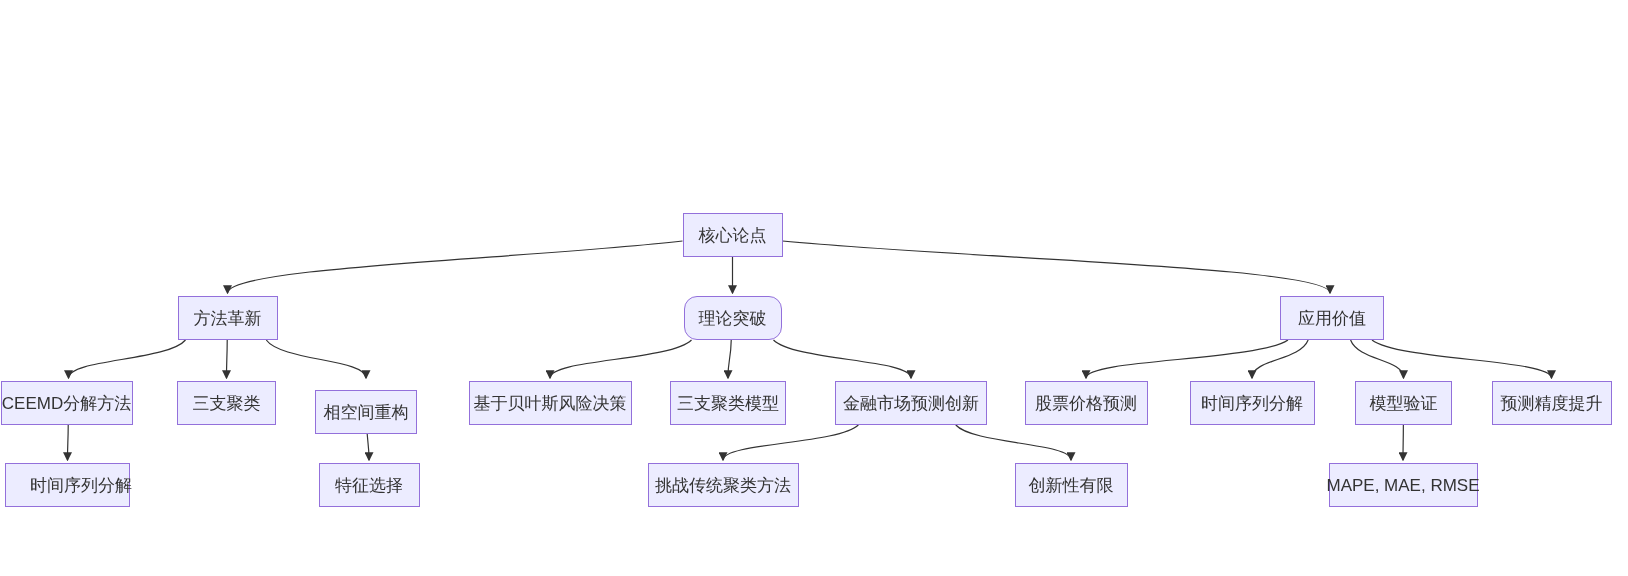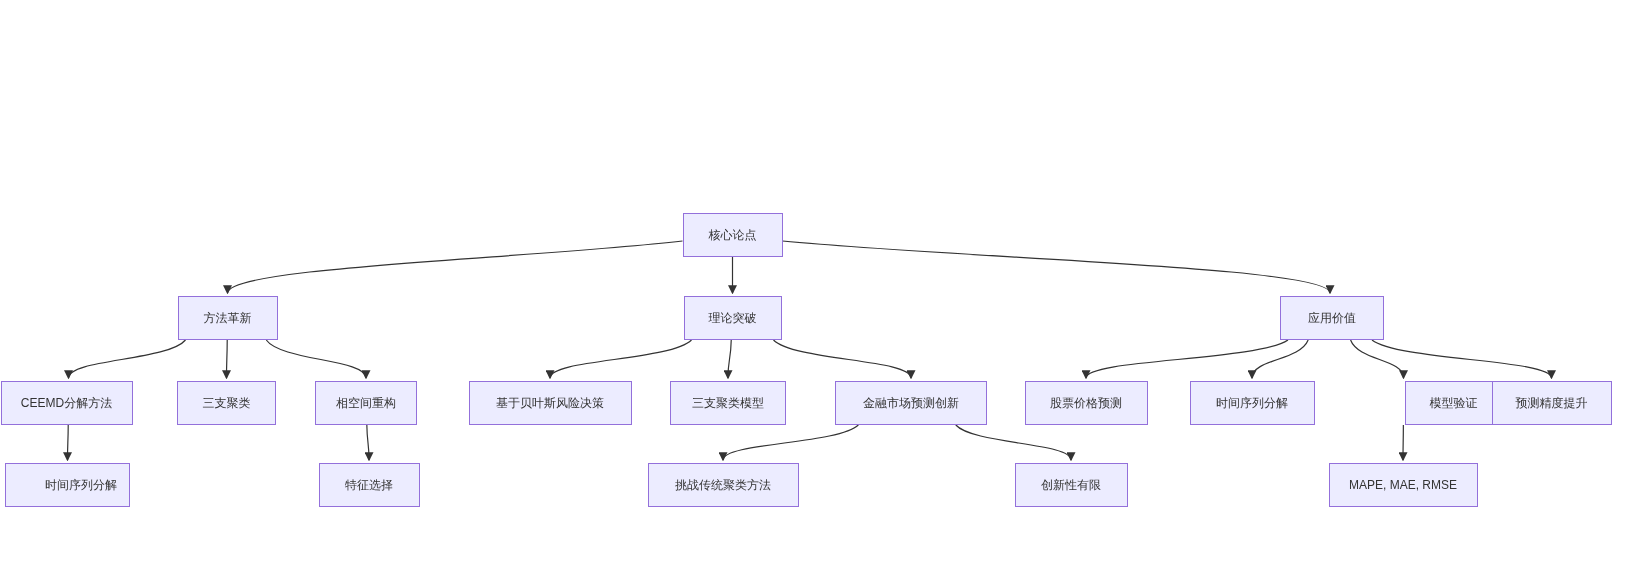--- a/index.html
+++ b/index.html
@@ -32,21 +32,21 @@
     box-sizing: border-box;
     background: #ECECFF;
     border: 1px solid #9370DB;
     display: flex;
     align-items: center;
     justify-content: center;
     height: 44px;
   }
   .node-label {
     color: #333333;
-    font-size: 12px;
+    font-size: 17px;
     line-height: 1;
     white-space: nowrap;
     text-align: center;
   }
 </style>
 </head>
 <body>
 
 <div id="canvas">
   <svg id="edge-layer" width="1628" height="576" viewBox="0 0 1628 576" xmlns="http://www.w3.org/2000/svg">
@@ -76,51 +76,51 @@
         <path class="edge" d="M1403.36,425 C1403.3059999999998,444.25 1403,442.5 1403,460" marker-end="url(#arrowhead)" stroke="#333333"></path>
       </g>
   </svg>
   <div id="nodes">
       <div class="node" style="left: 682.5px; top: 213px; width: 100px;">
         <span class="node-label">核心论点</span>
       </div>
       <div class="node" style="left: 177.5px; top: 296px; width: 100px;">
         <span class="node-label">方法革新</span>
       </div>
-      <div class="node" style="left: 683.5px; top: 296px; width: 98px;">
+      <div class="node" style="left: 683.5px; top: 296px; width: 98px; border-radius: 13px;">
         <span class="node-label">理论突破</span>
       </div>
       <div class="node" style="left: 1280px; top: 296px; width: 104px;">
         <span class="node-label">应用价值</span>
       </div>
       <div class="node" style="left: 0.5px; top: 381px; width: 132px;">
         <span class="node-label">CEEMD分解方法</span>
       </div>
       <div class="node" style="left: 177px; top: 381px; width: 99px;">
         <span class="node-label">三支聚类</span>
       </div>
-      <div class="node" style="left: 315px; top: 381px; width: 102px;">
+      <div class="node" style="left: 315px; top: 390px; width: 102px;">
         <span class="node-label">相空间重构</span>
       </div>
       <div class="node" style="left: 468.5px; top: 381px; width: 163px;">
         <span class="node-label">基于贝叶斯风险决策</span>
       </div>
       <div class="node" style="left: 670px; top: 381px; width: 116px;">
         <span class="node-label">三支聚类模型</span>
       </div>
       <div class="node" style="left: 835px; top: 381px; width: 152px;">
         <span class="node-label">金融市场预测创新</span>
       </div>
       <div class="node" style="left: 1024.5px; top: 381px; width: 123px;">
         <span class="node-label">股票价格预测</span>
       </div>
       <div class="node" style="left: 1189.5px; top: 381px; width: 125px;">
         <span class="node-label">时间序列分解</span>
       </div>
-      <div class="node" style="left: 1405px; top: 381px; width: 97px;">
+      <div class="node" style="left: 1355px; top: 381px; width: 97px;">
         <span class="node-label">模型验证</span>
       </div>
       <div class="node" style="left: 1491.5px; top: 381px; width: 120px;">
         <span class="node-label">预测精度提升</span>
       </div>
       <div class="node" style="left: 5px; top: 463px; width: 125px; padding-left: 27px;">
         <span class="node-label">时间序列分解</span>
       </div>
       <div class="node" style="left: 318.5px; top: 463px; width: 101px;">
         <span class="node-label">特征选择</span>

